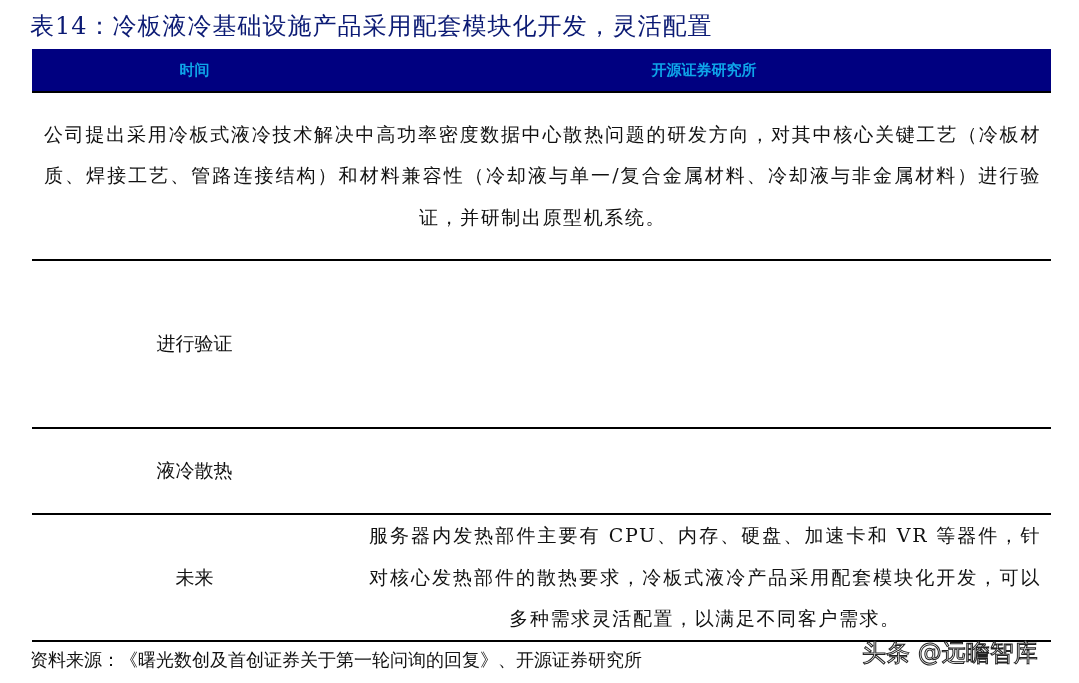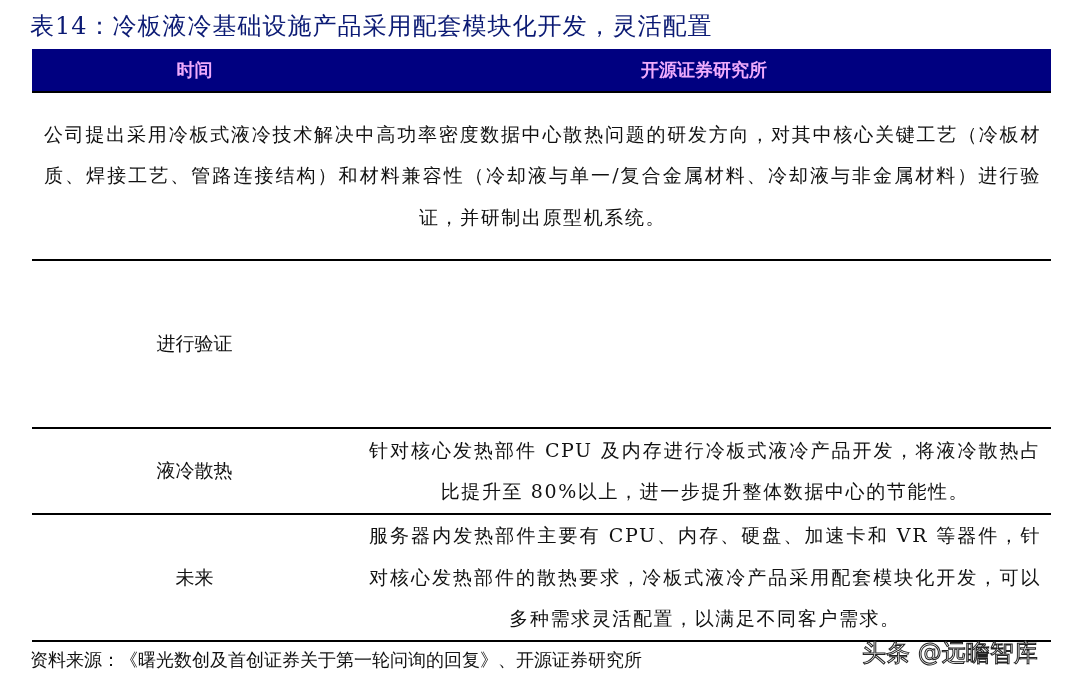--- a/index.html
+++ b/index.html
@@ -3,21 +3,21 @@
   <meta charset="utf-8">
   <style>
     html, body { margin: 0; padding: 0; background: #ffffff; }
     body { width: 1079px; height: 683px; position: relative; overflow: hidden;
            font-family: "DejaVu Serif", "Liberation Serif", serif; color: #111; }
     .title { position: absolute; left: 30px; top: 10px; font-size: 24px; font-weight: normal;
              color: #0b1a74; letter-spacing: 1px; white-space: nowrap; }
     .tbl { position: absolute; left: 32px; top: 49px; width: 1019px; }
     .thead { height: 42px; background: #000080; display: flex; align-items: center;
              border-bottom: 2px solid #000; }
-    .thead .c1, .thead .c2 { color: #f0abfc; font-weight: bold; font-size: 18px; text-align: center; }
+    .thead .c1, .thead .c2 { color: #0ea5e9; font-weight: bold; font-size: 15px; text-align: center; }
     .c1 { width: 325px; text-align: center; }
     .c2 { flex: 1; }
     .row { display: flex; align-items: center; border-bottom: 2px solid #000; }
     .row .c1 { font-size: 19px; }
     .row .c2 { font-size: 19px; line-height: 41.5px; text-align: justify; text-align-last: center;
                padding: 0 10px 0 12px; letter-spacing: 1.6px; }
     .source { position: absolute; left: 30px; top: 648px; font-size: 18px; white-space: nowrap; }
     .watermark { position: absolute; left: 862px; top: 637px; font-family: "DejaVu Sans", sans-serif;
                  font-size: 24px; color: #fff; -webkit-text-stroke: 1px #222; white-space: nowrap; }
   </style>
@@ -35,21 +35,20 @@
   <div class="row" style="height:166px;">
     <div class="c2">公司提出采用冷板式液冷技术解决中高功率密度数据中心散热问题的研发方向，对其中核心关键工艺（冷板材质、焊接工艺、管路连接结构）和材料兼容性（冷却液与单一/复合金属材料、冷却液与非金属材料）进行验证，并研制出原型机系统。</div>
   </div>
 
   <div class="row" style="height:166px;">
     <div class="c1">进行验证</div>
   </div>
 
   <div class="row" style="height:84px;">
     <div class="c1">液冷散热</div>
-    <div class="c2">针对核心发热部件 CPU 及内存进行冷板式液冷产品开发，将液冷散热占比提升至 80%以上，进一步提升整体数据中心的节能性。</div>
   </div>
 
   <div class="row" style="height:125px;">
     <div class="c1">未来</div>
     <div class="c2">服务器内发热部件主要有 CPU、内存、硬盘、加速卡和 VR 等器件，针对核心发热部件的散热要求，冷板式液冷产品采用配套模块化开发，可以多种需求灵活配置，以满足不同客户需求。</div>
   </div>
 </div>
 
 <div class="source">资料来源：《曙光数创及首创证券关于第一轮问询的回复》、开源证券研究所</div>
 <div class="watermark">头条 @远瞻智库</div>

